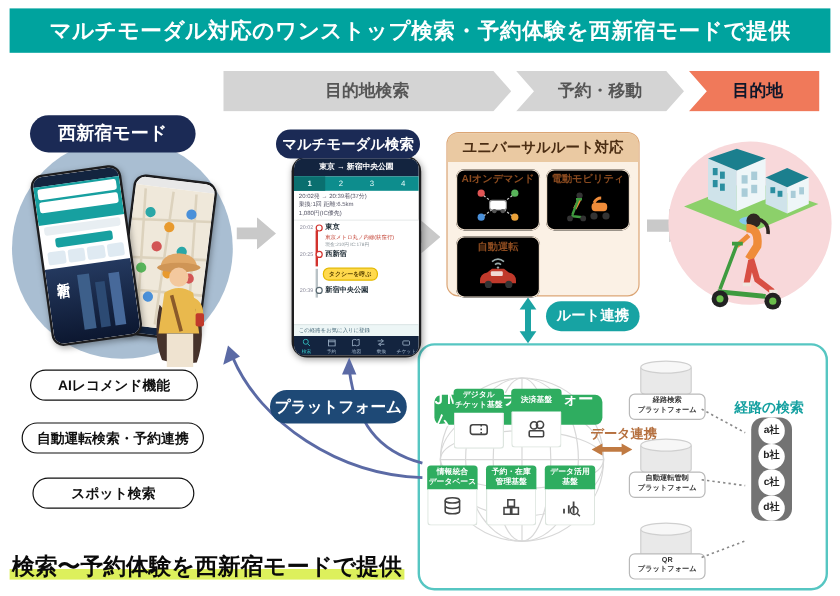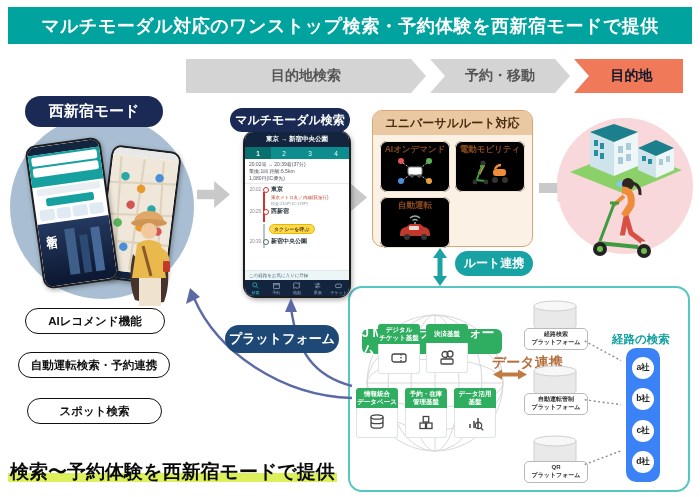--- a/index.html
+++ b/index.html
@@ -91,29 +91,29 @@
   .jbox{position:absolute;left:348px;top:286px;width:342px;height:206px;border:2.5px solid #56c6c2;border-radius:14px;
         background:#fff;box-sizing:border-box;z-index:2;}
   .jtitle{position:absolute;left:12px;top:11px;width:140px;height:25px;background:#2fad60;border-radius:6px;color:#fff;
           font-weight:bold;font-size:12.5px;display:flex;align-items:center;justify-content:center;margin-top:30px;}
   .globe{position:absolute;left:12px;top:22px;width:146px;height:146px;}
   .jcard{position:absolute;width:42px;}
   .jc-h{background:#2fad60;color:#fff;font-size:6.5px;font-weight:bold;text-align:center;border-radius:3px 3px 0 0;
         padding:2px 0;line-height:1.2;min-height:15px;display:flex;align-items:center;justify-content:center;}
   .jc-b{height:29px;border:1px solid #dde5df;border-top:0;border-radius:0 0 3px 3px;display:flex;align-items:center;justify-content:center;background:#fff;}
   .jc1{left:28px;top:36px;}.jc2{left:76px;top:36px;}.jc3{left:6px;top:100px;}.jc4{left:55px;top:100px;}.jc5{left:104px;top:100px;}
-  .dlink{position:absolute;left:142px;top:66px;color:#b5703f;font-weight:bold;font-size:14px;}
+  .dlink{position:absolute;left:142px;top:66px;color:#b5703f;font-weight:bold;font-size:11px;}
   .darrow{position:absolute;left:143px;top:81px;width:34px;height:11px;}
   .cyl{position:absolute;width:46px;height:32px;}
   .cy1{left:182px;top:12px;}.cy2{left:182px;top:77px;}.cy3{left:182px;top:147px;}
   .plat{position:absolute;width:62px;background:#fff;border:1px solid #b9b9b9;border-radius:5px;font-size:6px;font-weight:bold;
         text-align:center;line-height:1.3;padding:2px 0;white-space:pre-line;color:#333;}
   .pl1{left:174px;top:40px;}.pl2{left:174px;top:105px;}.pl3{left:174px;top:173px;}
   .partner-title{position:absolute;left:262px;top:44px;color:#14a0a0;font-weight:bold;font-size:11.5px;}
-  .partner-box{position:absolute;left:276px;top:60px;width:34px;height:134px;background:#3b82f6;border-radius:10px;
+  .partner-box{position:absolute;left:276px;top:60px;width:34px;height:86px;background:#737373;border-radius:10px;
                display:flex;flex-direction:column;align-items:center;justify-content:space-evenly;}
   .company{width:22px;height:22px;background:#fff;border-radius:50%;font-size:8.5px;font-weight:bold;color:#222;
            display:flex;align-items:center;justify-content:center;}
   .dots-svg{position:absolute;left:0;top:0;width:100%;height:100%;pointer-events:none;}
   
   .curves{position:absolute;left:0;top:0;width:700px;height:497px;z-index:4;pointer-events:none;}
   
   .feat{position:absolute;background:#fff;border:1.6px solid #111;border-radius:14px;height:24px;
         display:flex;align-items:center;justify-content:center;font-weight:bold;font-size:11.5px;color:#111;z-index:5;}
   .f1{left:25px;top:308px;width:138px;}.f2{left:22px;top:338px;width:144px;}

